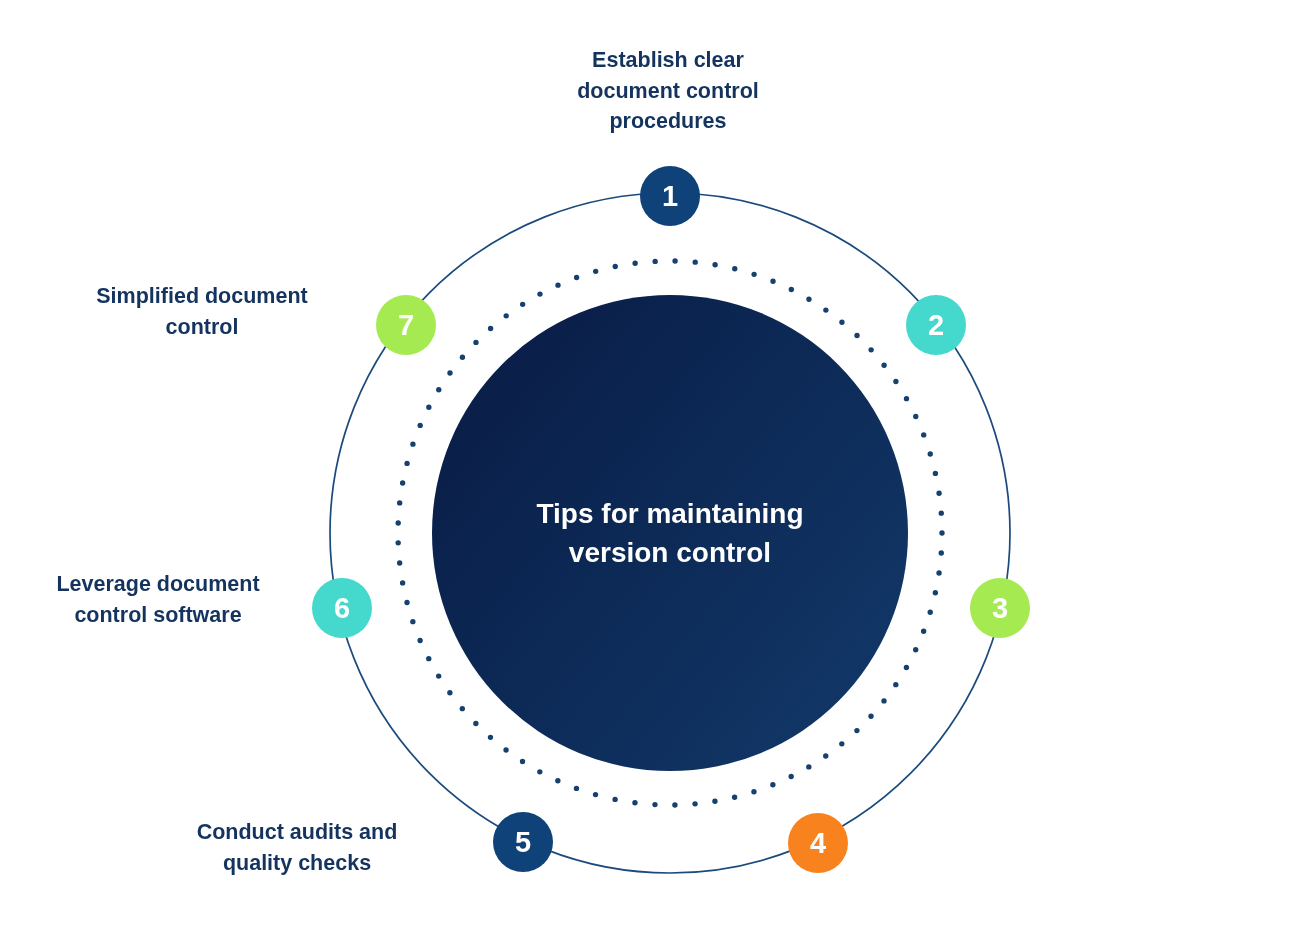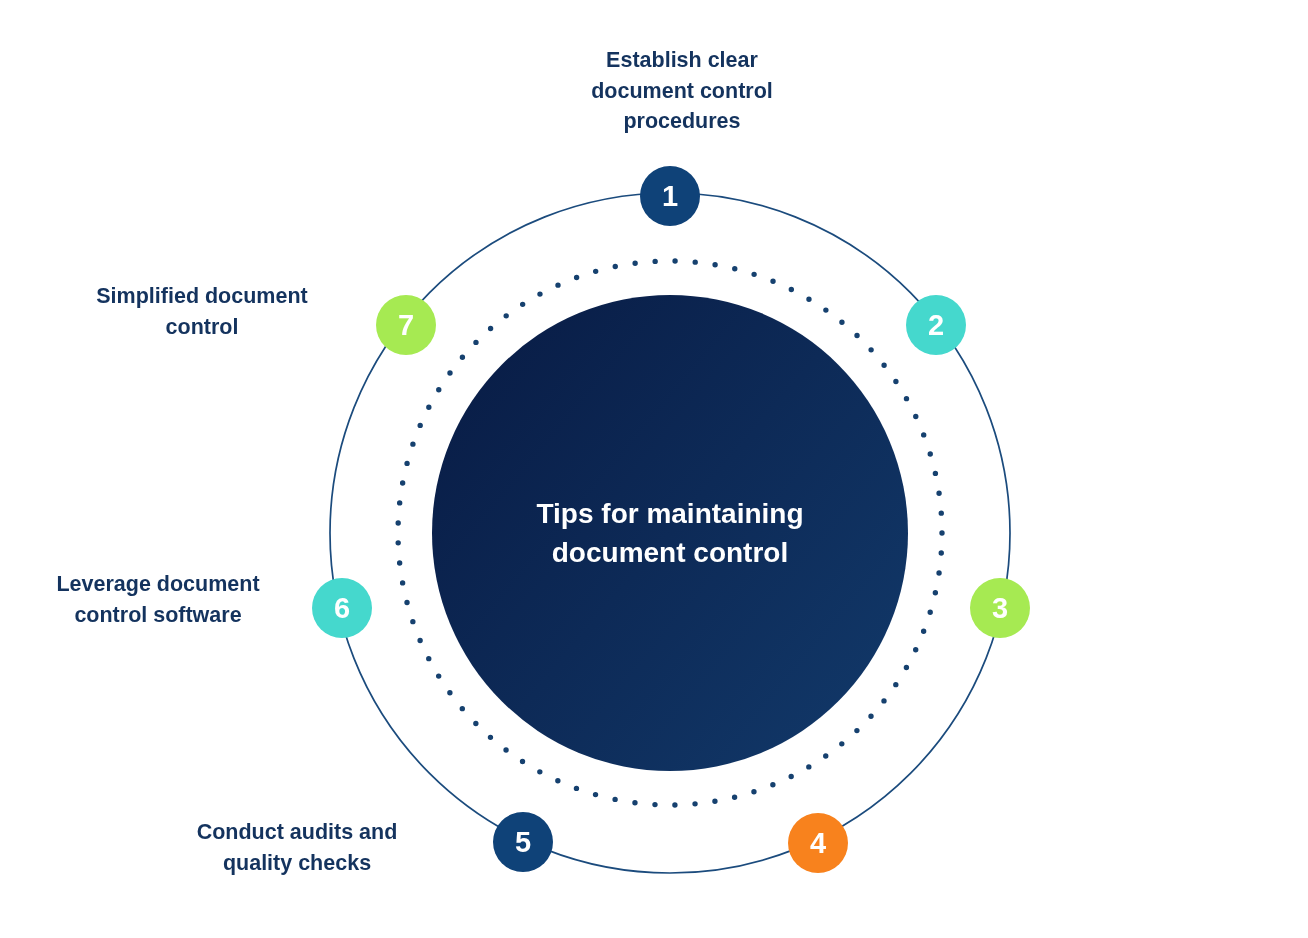--- a/index.html
+++ b/index.html
@@ -61,40 +61,40 @@
   .badge-6{left:312px;top:578px;}
   .badge-7{left:376px;top:295px;}
   .step-label{
     position:absolute;
     text-align:center;
     color:var(--label-text);
     font-size:21.5px;
     font-weight:bold;
     line-height:1.42;
   }
-  .label-1{left:567px;top:45px;width:230px;}
+  .label-1{left:553px;top:45px;width:230px;}
   .label-2{left:1003px;top:284px;width:250px;}
   .label-3{left:1083px;top:589px;width:200px;}
   .label-4{left:870px;top:829px;width:260px;}
   .label-5{left:172px;top:817px;width:250px;text-align:center;}
   .label-6{left:38px;top:569px;width:240px;}
   .label-7{left:77px;top:281px;width:250px;}
 </style>
 </head>
 <body>
 
 <div class="canvas">
 
   <svg class="rings" width="1308" height="938" viewBox="0 0 1308 938">
     <circle class="outer-ring" cx="670" cy="533" r="340"></circle>
     <circle class="dotted-ring" cx="670" cy="533" r="272"></circle>
   </svg>
 
   <div class="center-circle">
-    <div class="center-title">Tips for maintaining document control</div>
+    <div class="center-title">Tips for maintaining version control</div>
   </div>
 
   <div class="badge badge-1" style="background: rgb(15, 66, 120);">
     <span>1</span>
   </div>
   <div class="badge badge-2" style="background: rgb(69, 216, 205);">
     <span>2</span>
   </div>
   <div class="badge badge-3" style="background: rgb(166, 234, 82);">
     <span>3</span>

